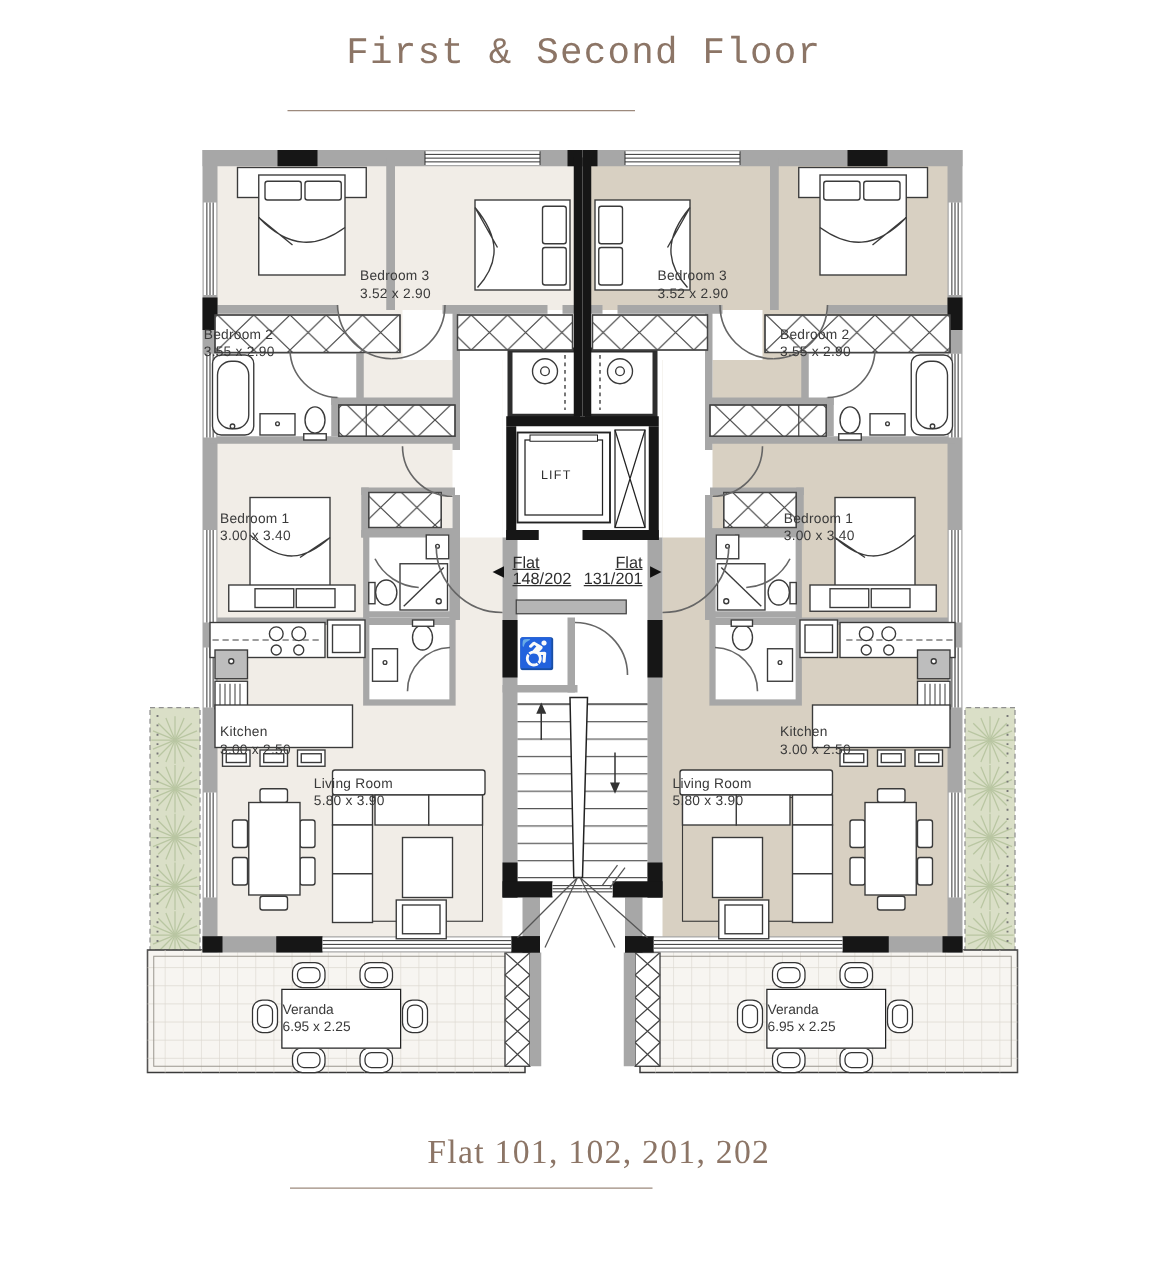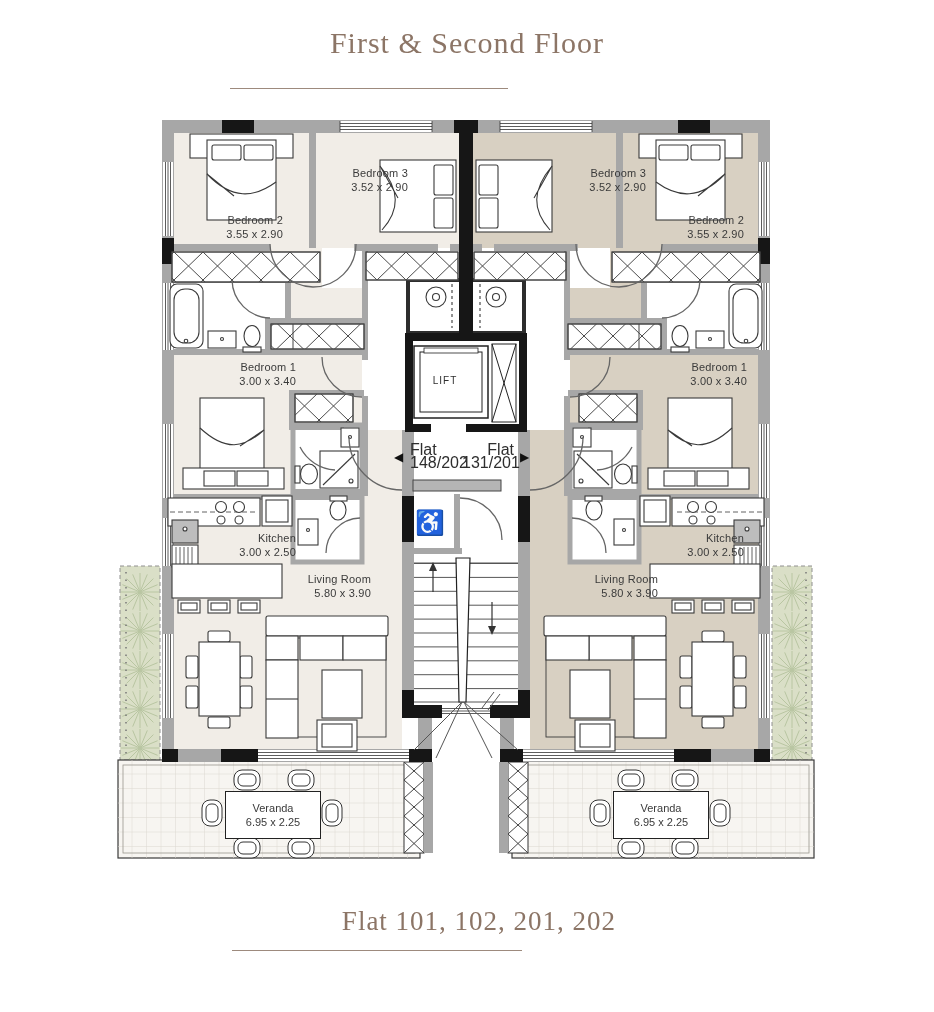--- a/index.html
+++ b/index.html
@@ -1,33 +1,33 @@
 <!DOCTYPE html>
 <html><head>
 <meta charset="utf-8">
 <style>
   html,body{margin:0;padding:0;background:#ffffff;}
   .page{position:relative;width:934px;height:1012px;background:#ffffff;overflow:hidden;
         font-family:"Liberation Sans",sans-serif;}
   .main-title{position:absolute;left:0;top:26px;width:934px;margin:0;text-align:center;
-        font-family:Liberation Serif, serif;font-weight:500;font-size:30px;
+        font-family:Liberation Mono, monospace;font-weight:500;font-size:30px;
         letter-spacing:1px;color:#8c7566;}
   .sub-title{position:absolute;left:0;top:894px;width:934px;margin:12px;text-align:center;
         font-family:"Liberation Serif",serif;font-weight:500;font-size:27px;
         letter-spacing:1px;color:#8c7566;}
   .rule{position:absolute;height:1px;background:#8c7566;opacity:.85;}
   .rule-top{left:230px;top:88px;width:278px;}
   .rule-bottom{left:232px;top:950px;width:290px;}
   svg.plan{position:absolute;left:0;top:0;}
-  .rl{position:absolute;width:120px;text-align:right;font-size:11px;line-height:14px;
-      color:#3a3a3a;letter-spacing:0.2px;}
+  .rl{position:absolute;width:120px;text-align:left;font-size:11px;line-height:14px;
+      color:#3a3a3a;letter-spacing:0.2px;margin-top:48px;}
   .vl{position:absolute;width:94px;height:46px;background:#ffffff;border:1.3px solid #222;
-      display:flex;flex-direction:column;align-items:center;justify-content:center;
+      display:flex;flex-direction:column;align-items:flex-start;justify-content:center;
       font-size:11px;line-height:14px;color:#3a3a3a;}
-  .fl{position:absolute;width:52px;font-size:16px;line-height:13px;color:#2e2e2e;}
+  .fl{position:absolute;width:52px;font-size:13px;line-height:13px;color:#2e2e2e;text-decoration:underline;}
   .fl.left{text-align:left;}
   .fl.right{text-align:right;}
   .lift-lbl{position:absolute;width:48px;text-align:center;font-size:10px;
       letter-spacing:1px;color:#2e2e2e;}
   .arrow{position:absolute;font-size:12px;color:#111;line-height:12px;}
 </style>
 </head>
 <body>
 
 <div class="page">

